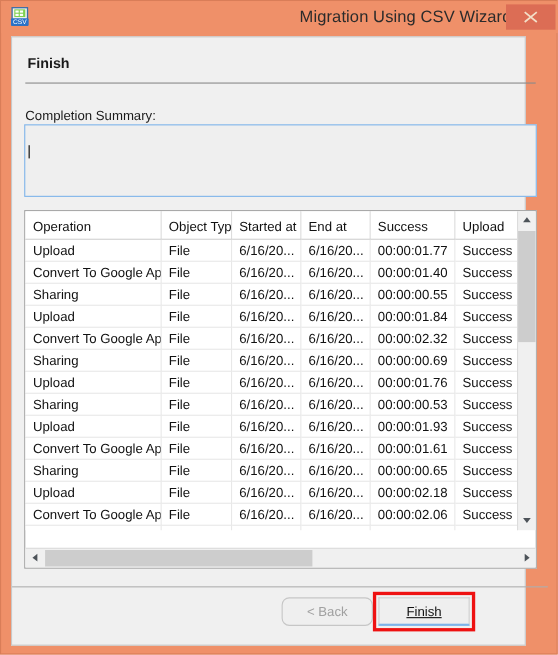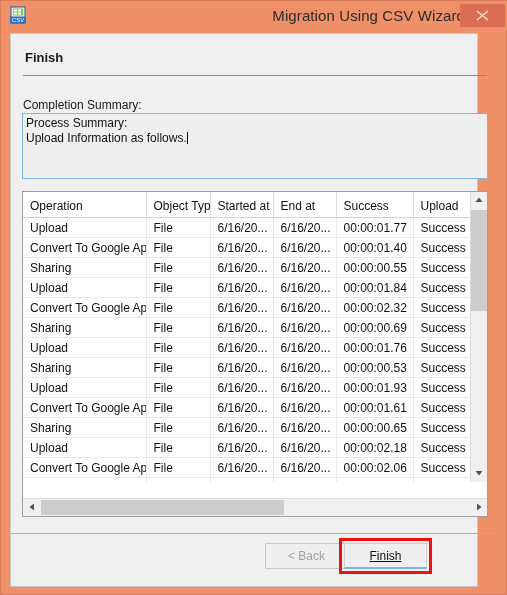--- a/index.html
+++ b/index.html
@@ -253,21 +253,21 @@
     background: #efefef;
     border: 1px solid #c6c6c6;
     box-sizing: border-box;
     font-size: 12px;
     color: #a0a0a0;
     text-align: center;
     line-height: 24px;
     font-family: "Liberation Sans", sans-serif;
     cursor: default;
   }
-  .btn-back  { left: 254px; }
+  .btn-back  { left: 245px; border-radius: 7px; }
   .btn-finish {
     left: 333px;
     background: #efefef;
     color: #111;
     border: 1px solid #cfcfcf;
     border-bottom: 2px solid #7eb4ea;
     cursor: pointer;
   }
   .btn-cancel { left: 392px; }
   .btn u { text-decoration: underline; }
@@ -310,21 +310,21 @@
   </div>
 
   <div class="body-panel">
 
     <div class="step-title">Finish</div>
     <div class="header-rule"></div>
 
     <div class="summary-label">Completion Summary:</div>
 
     <div class="summary-box">
-      <div class="summary-text"><span>Process Summary:</span><br><span>Upload Information as follows.</span><span class="caret"></span></div>
+      <div class="summary-text"><br><span class="caret"></span></div>
     </div>
 
     <div class="grid">
       <div class="grid-viewport">
         <table class="grid-table">
           <colgroup>
             <col class="col-op">
               <col class="col-type">
               <col class="col-start">
             <col class="col-end">

